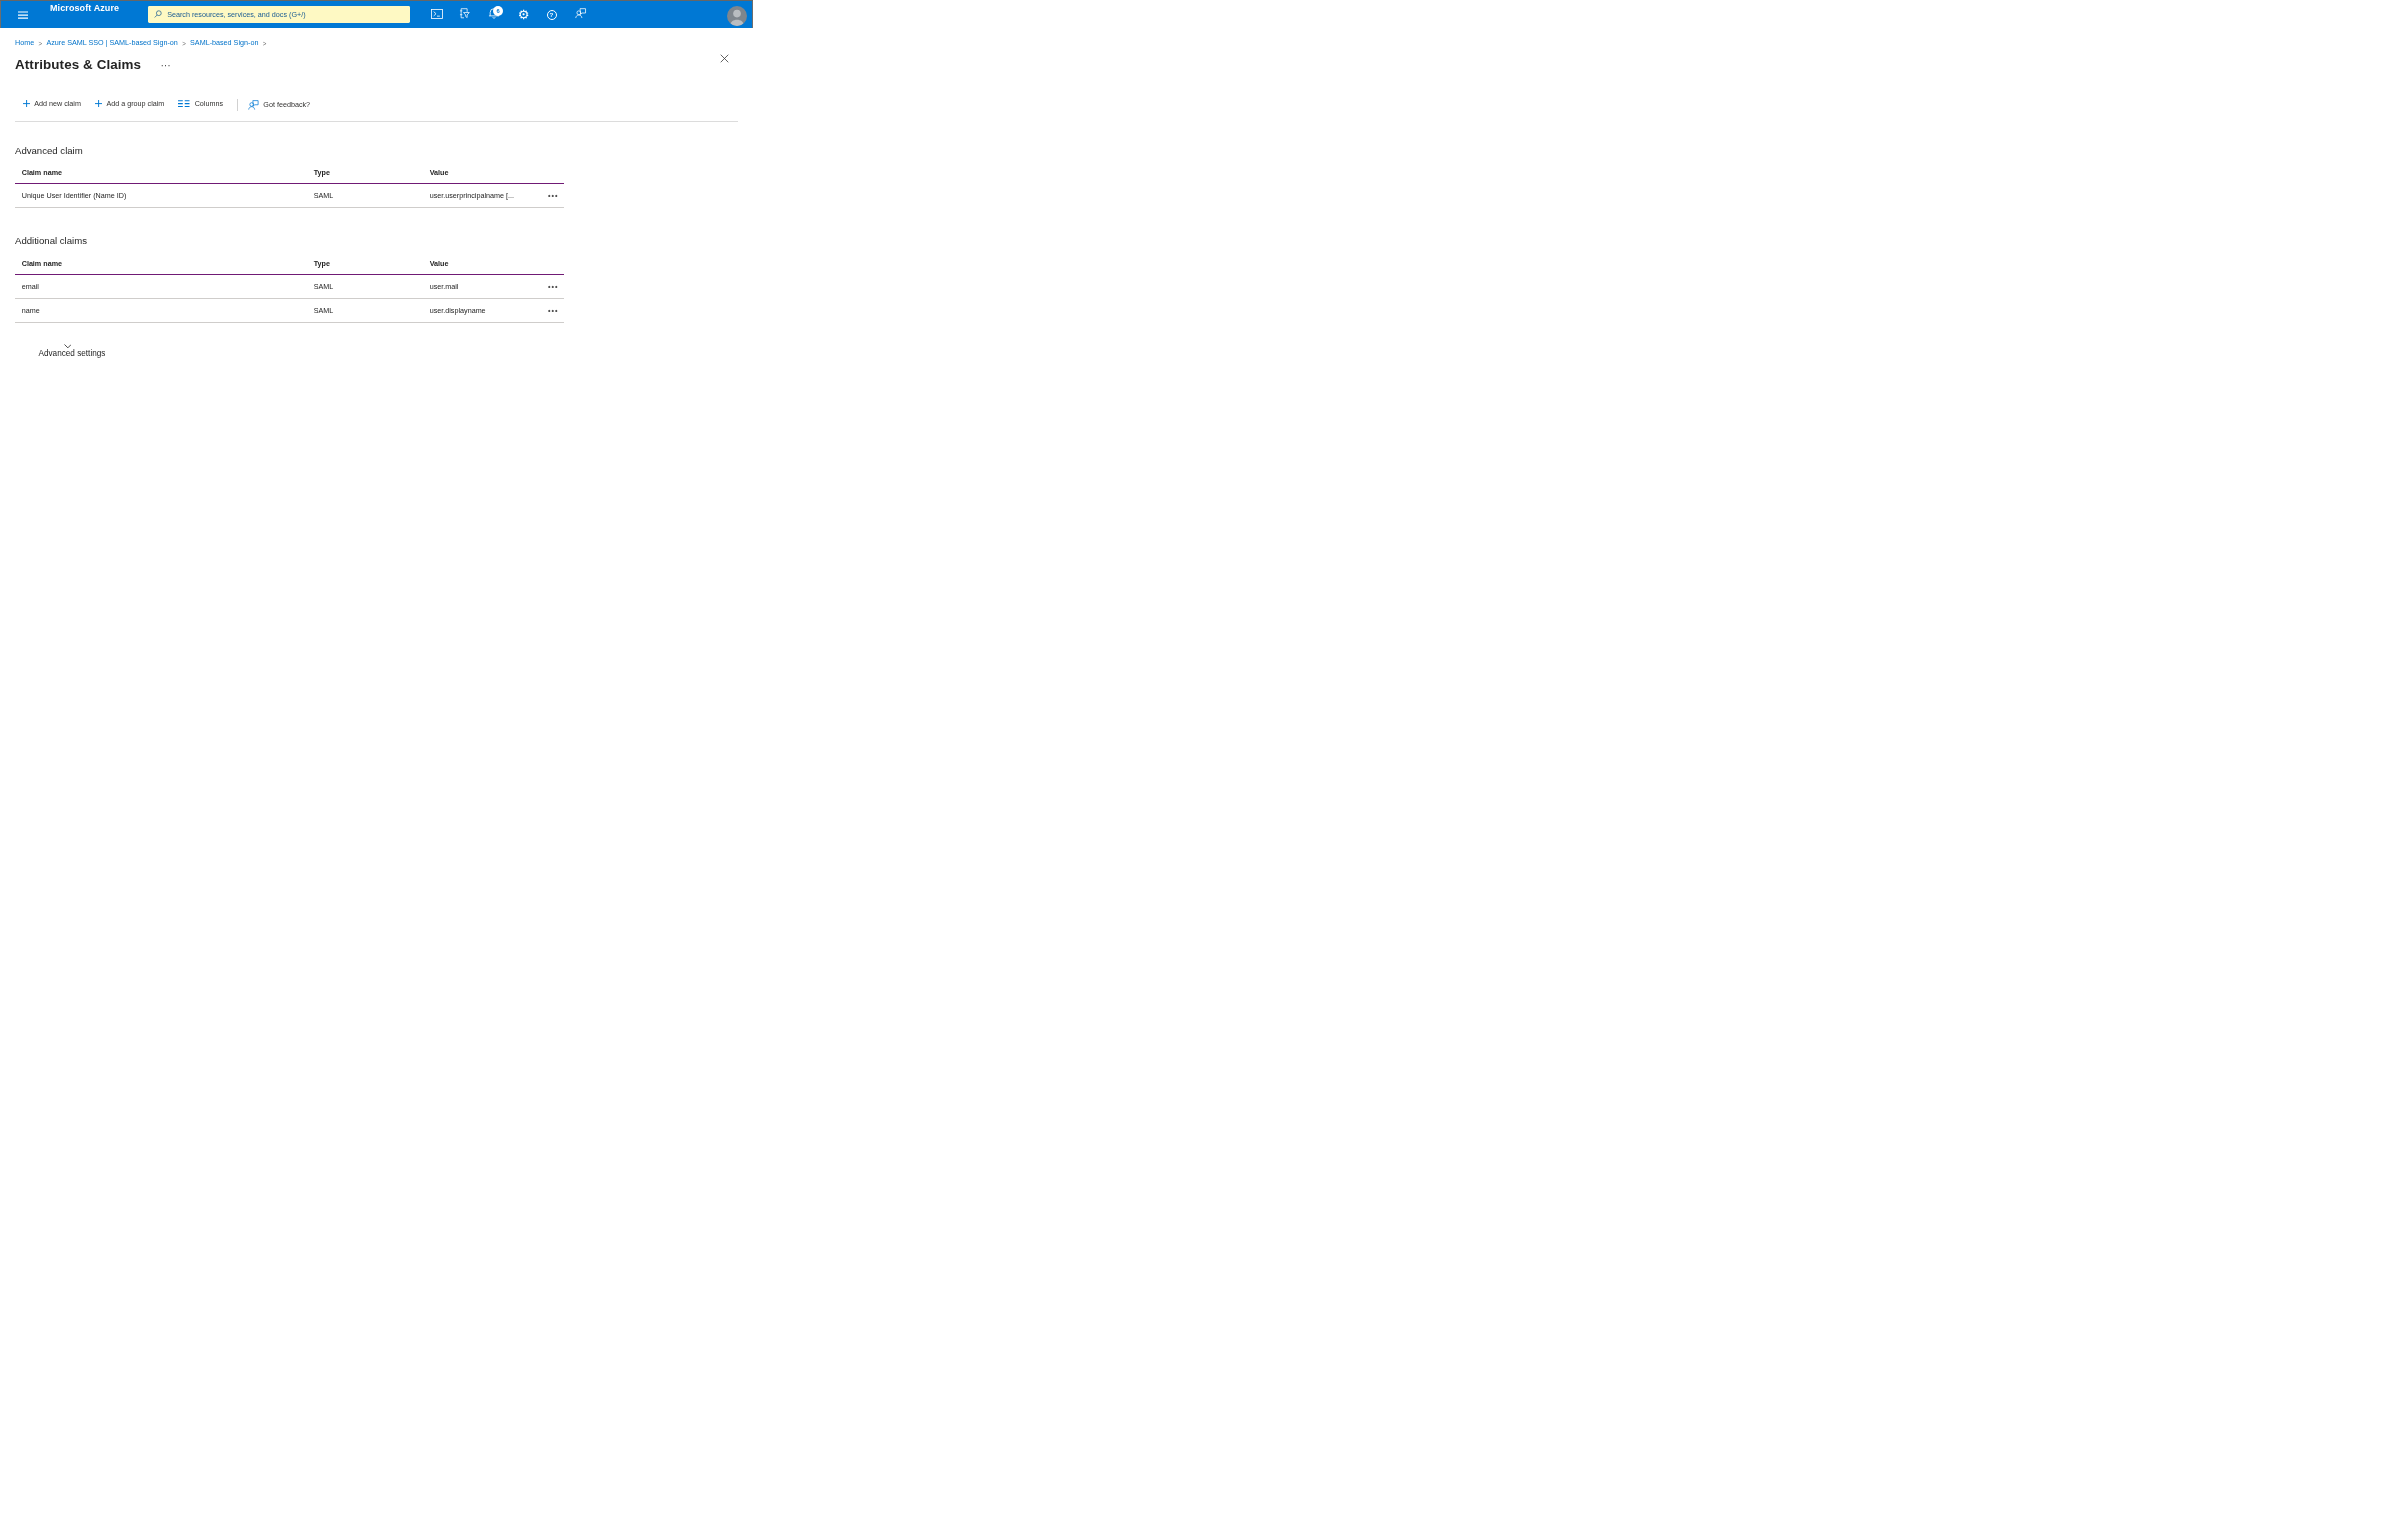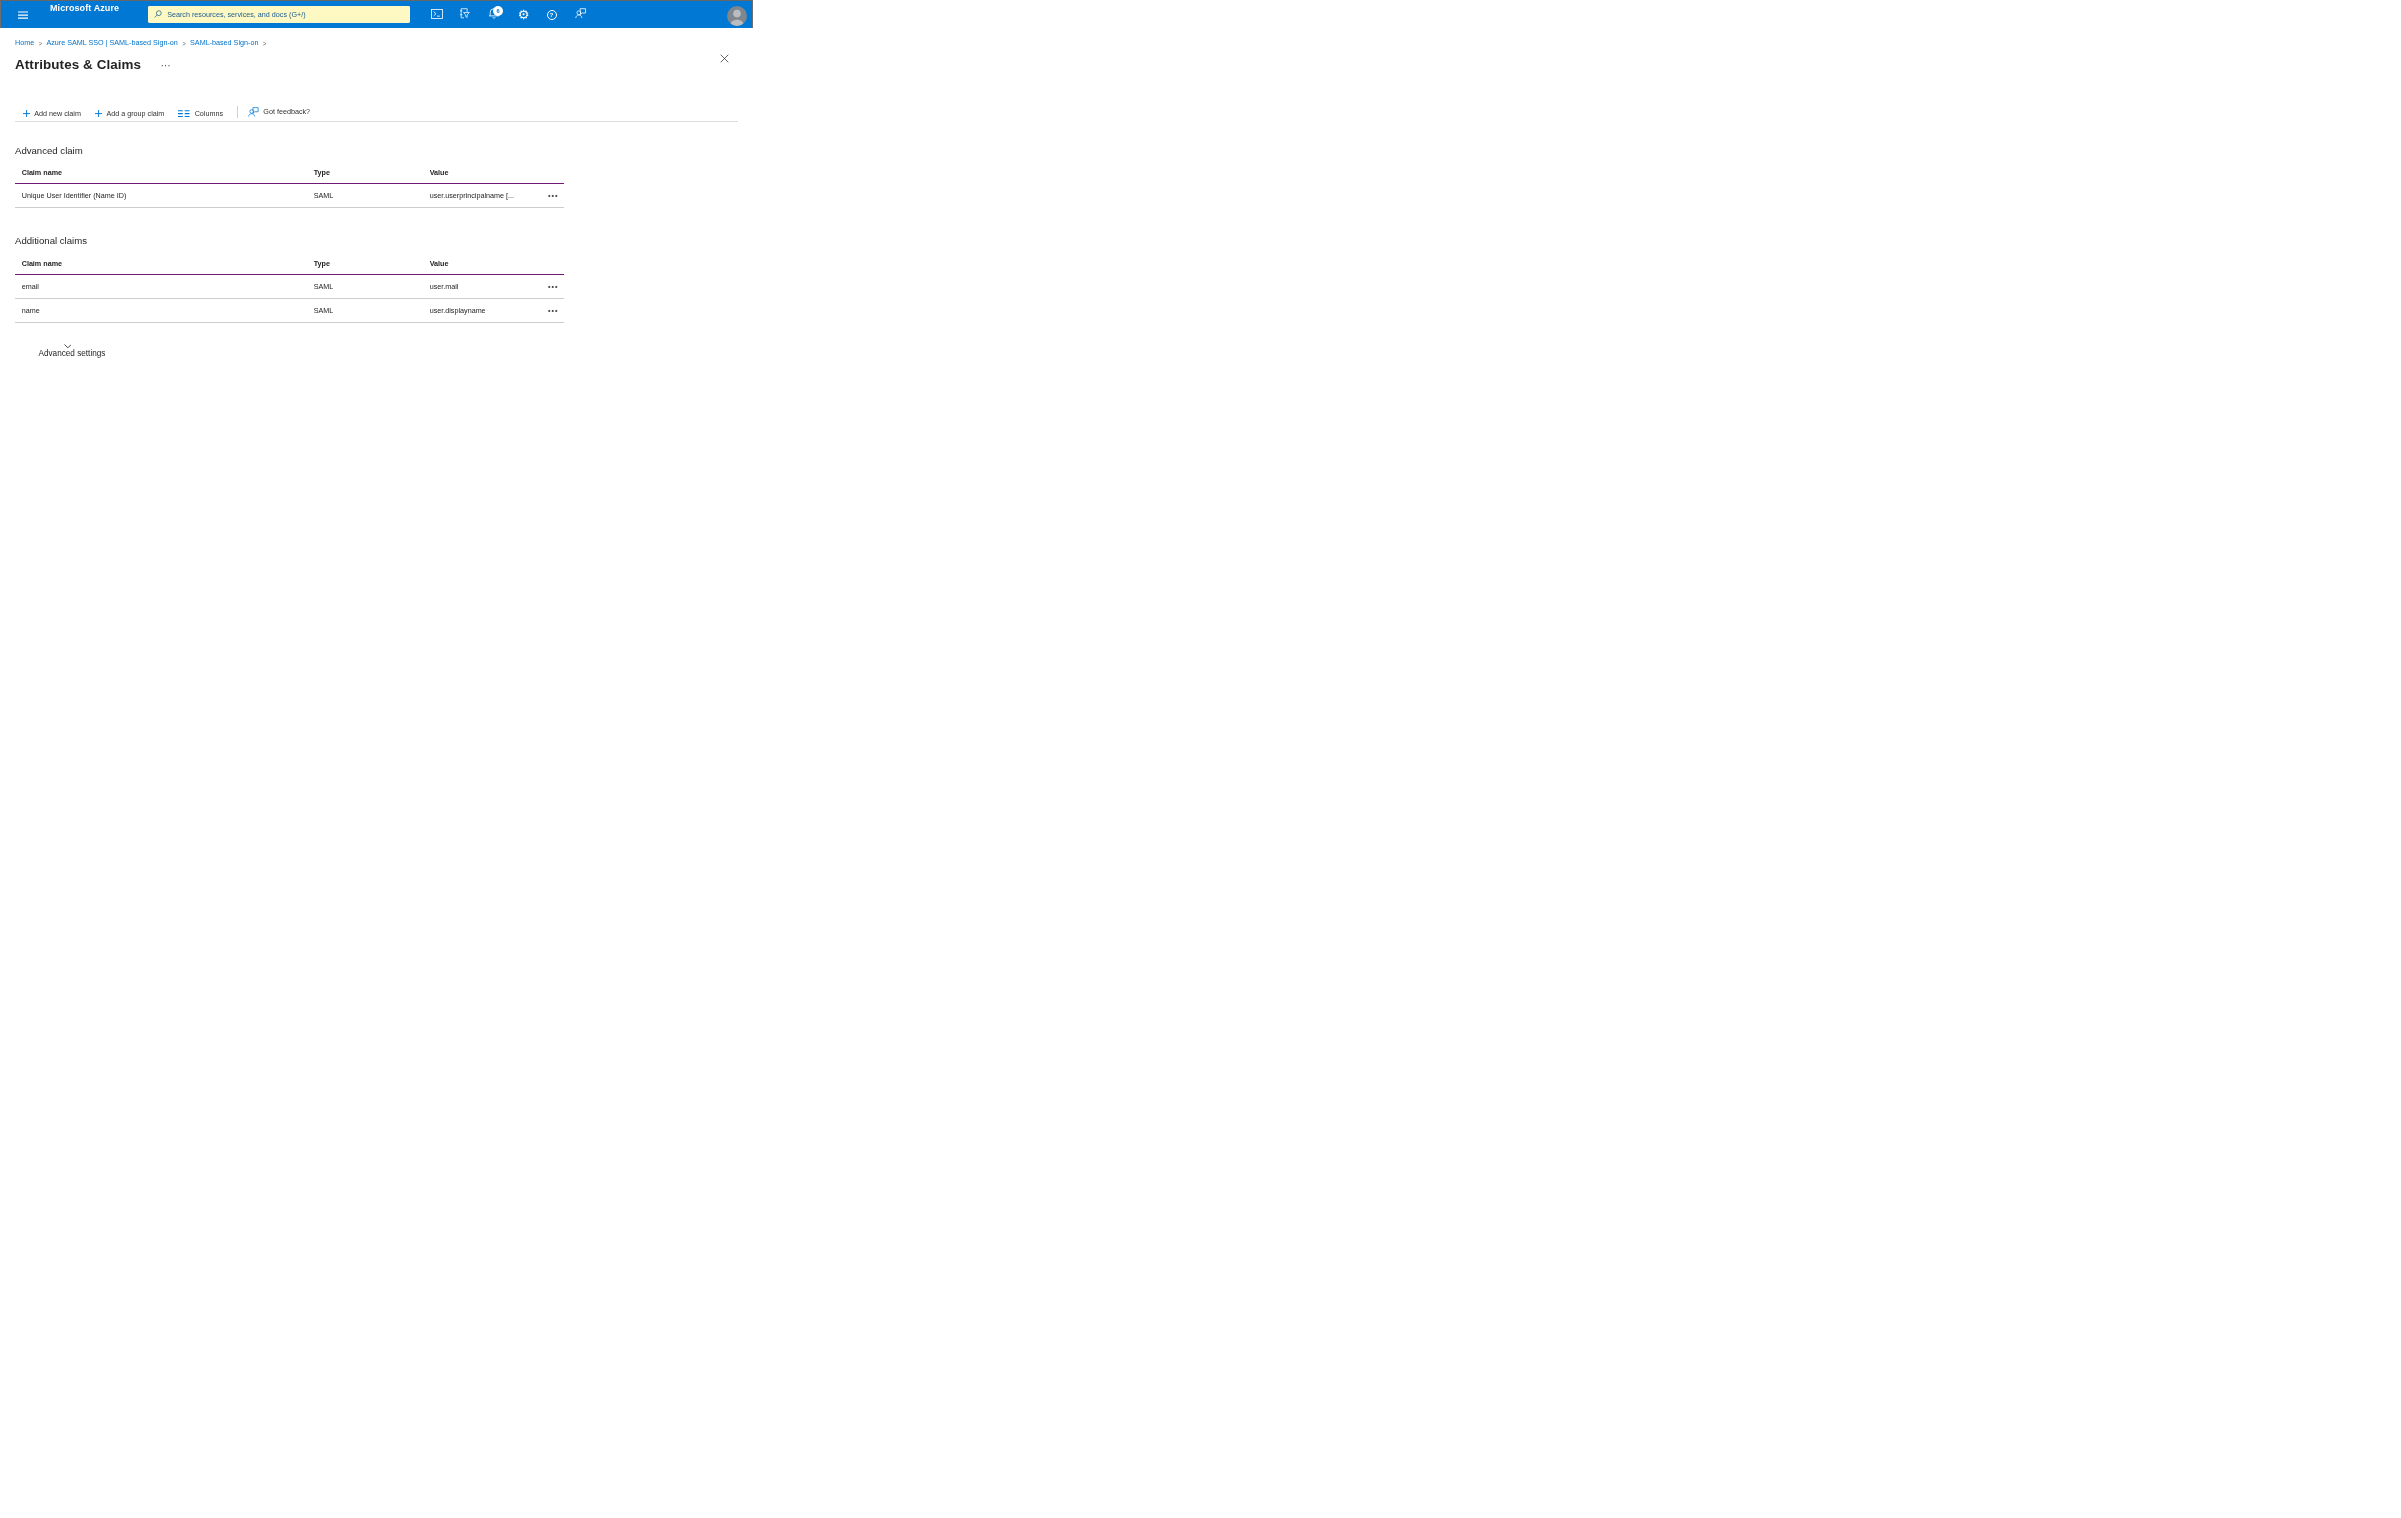--- a/index.html
+++ b/index.html
@@ -50,21 +50,21 @@
 
   
   .page-head { position:relative; margin:6.7px 0 0 15px; height:21px; display:flex; align-items:center; }
   .page-title { font-size:13.4px; font-weight:700; color:#242424; letter-spacing:0.1px; }
   .title-more { margin-left:20px; margin-top:2.9px; color:#4f4f4f; font-size:7.2px; font-weight:700;
     letter-spacing:1px; background:none; border:none; cursor:pointer; }
   .close-btn { position:absolute; right:21px; top:-1.9px; width:14.4px; height:14.4px; background:none; border:none;
     display:flex; align-items:center; justify-content:center; cursor:pointer; }
 
   
-  .toolbar { margin:24px 0 0 15px; padding-left:7.7px; height:19px; display:flex; align-items:flex-end; }
+  .toolbar { margin:24px 0 0 15px; padding-left:7.7px; height:19px; display:flex; align-items:flex-start; }
   .tb-btn { display:flex; align-items:center; background:none; border:none; cursor:pointer;
     font-family:"Liberation Sans", sans-serif; font-size:7.2px; color:#323130; margin-right:14px; }
   .tb-btn svg, .tb-btn .tb-ic { margin-right:4.3px; }
   .tb-divider { width:0.5px; height:12px; background:#d1d1d1; margin:0 10px 0 0; }
   .toolbar-line { margin-left:15px; width:723px; height:0; border-bottom:1px solid #dcdcdc; margin-top:3.4px; }
 
   
   .content { margin-left:15px; width:549px; }
   .section-heading { font-size:9.6px; font-weight:400; color:#242424; }
   .sec-1 .section-heading { margin-top:22.6px; }

